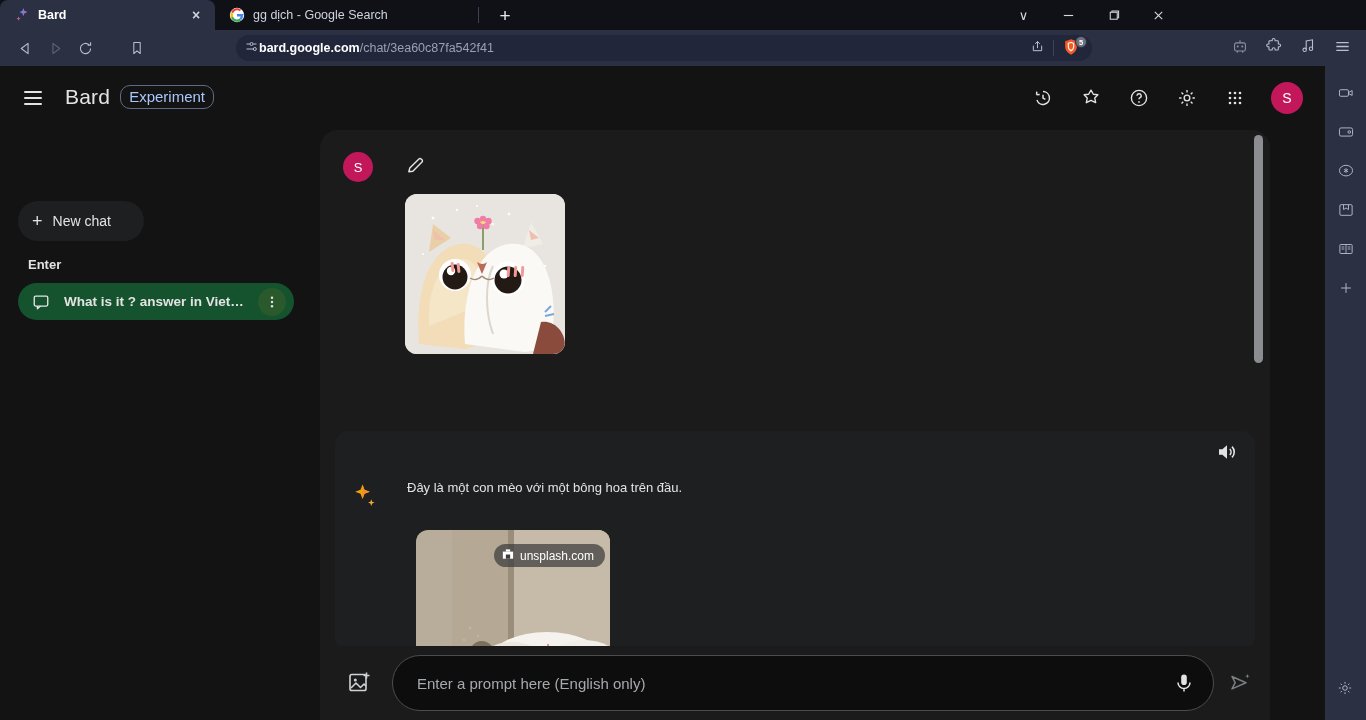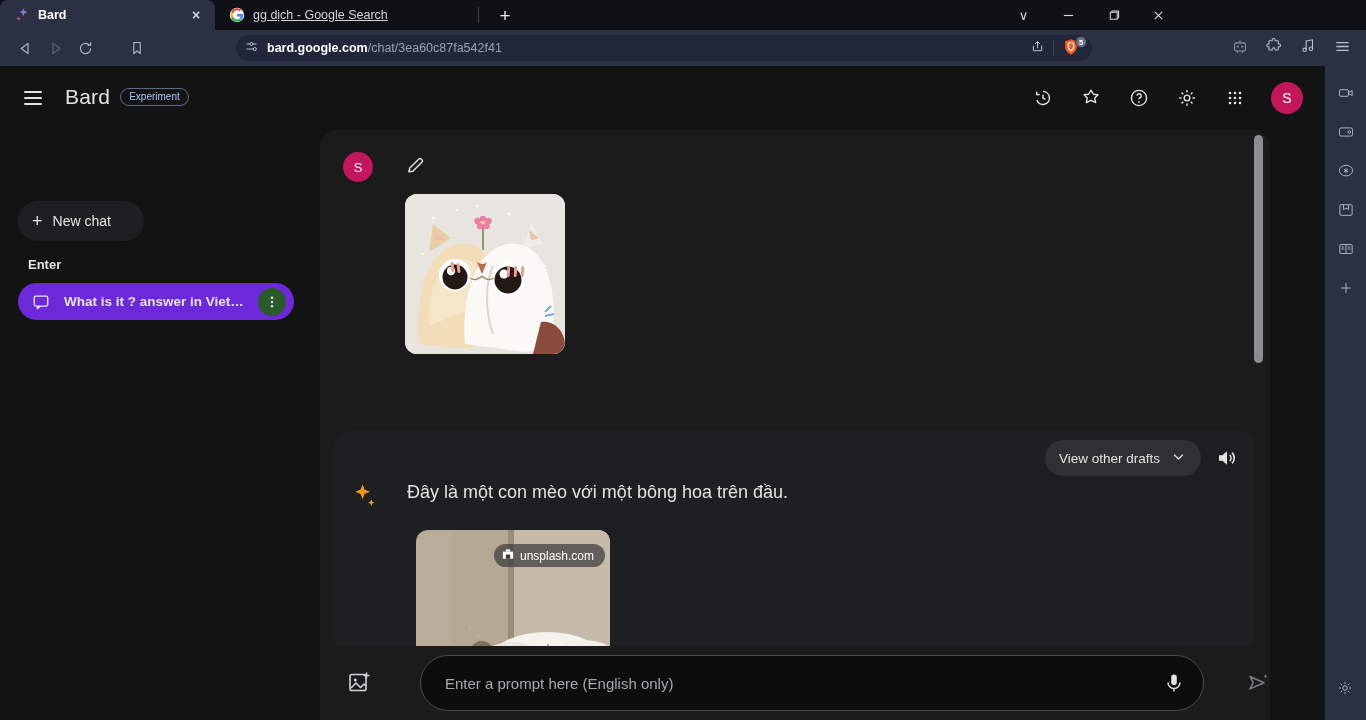--- a/index.html
+++ b/index.html
@@ -20,21 +20,21 @@
   }
   .tab {
     height: 30px; display: flex; align-items: center; gap: 8px;
     padding: 0 10px 0 14px; position: relative;
     font-size: 12.5px; color: #d8dbe2;
   }
   .tab.active {
     background: #2c3043; border-radius: 8px 8px 0 0;
     width: 215px; color: #ffffff; font-weight: bold;
   }
-  .tab.inactive { width: 240px; color: #cfd3dc; text-decoration: underline; }
+  .tab.inactive { width: 240px; color: #cfd3dc; }
   .tab-favicon { width: 16px; height: 16px; flex: 0 0 16px; display: block; }
   .tab-title {
     flex: 1; white-space: nowrap; overflow: hidden; text-overflow: ellipsis;
     font-size: 12.5px;
   }
   .tab-close {
     width: 18px; height: 18px; flex: 0 0 18px;
     display: flex; align-items: center; justify-content: center;
     color: #cfd3dc; font-size: 14px; line-height: 1;
   }
@@ -67,21 +67,21 @@
   .navicon.disabled { color: #5d6479; }
   #nav-back { margin-left: 10px; }
   #nav-bookmark { margin-left: 22px; }
 
   .omnibox {
     position: absolute; left: 236px; top: 35px; width: 856px; height: 26px;
     background: #22263a; border-radius: 13px;
     display: flex; align-items: center; padding: 0 8px;
   }
   .omni-url {
-    flex: 1; font-size: 12.5px; color: #9aa1b4; margin-left: 8px;
+    flex: 1; font-size: 12.5px; color: #9aa1b4; 
     white-space: nowrap; overflow: hidden;
   }
   .omni-url b { color: #ffffff; font-weight: bold; }
   .omni-sep { width: 1px; height: 16px; background: #3d435a; margin: 0 8px; }
   .shield-wrap { position: relative; width: 22px; height: 20px; }
   .shield-badge {
     position: absolute; right: -3px; top: -2px;
     width: 12px; height: 12px; border-radius: 50%;
     background: #6b7280; color: #ffffff; font-size: 7.5px;
     display: flex; align-items: center; justify-content: center;
@@ -117,21 +117,21 @@
     position: absolute; left: 24px; top: 20px; width: 24px; height: 24px;
     display: flex; flex-direction: column; justify-content: center; gap: 4px;
   }
   .hamburger span { display: block; width: 18px; height: 2px; background: #e3e3e3; border-radius: 1px; }
   .brand {
     position: absolute; left: 65px; top: 19px;
     display: flex; align-items: center; gap: 10px;
   }
   .brand-name { font-size: 21px; color: #e3e3e3; letter-spacing: .2px; }
   .brand-badge {
-    font-size: 10px; color: #a8c7fa; border: 1px solid #5d6c84;
+    font-size: 15px; color: #a8c7fa; border: 1px solid #5d6c84;
     border-radius: 10px; padding: 2px 8px 3px;
   }
   .header-right {
     position: absolute; right: 22px; top: 16px;
     display: flex; align-items: center; gap: 24px;
   }
   .hdr-icon { width: 24px; height: 24px; display: flex; align-items: center; justify-content: center; color: #e3e3e3; }
   .avatar {
     width: 32px; height: 32px; border-radius: 50%; background: #c2185b;
     color: #ffffff; font-size: 14px; display: flex; align-items: center; justify-content: center;
@@ -144,21 +144,21 @@
     background: #1e1f20; border-radius: 20px;
     display: flex; align-items: center; gap: 10px; padding-left: 14px;
     color: #e3e3e3; font-size: 14px;
   }
   .newchat .plus { font-size: 18px; line-height: 1; color: #e3e3e3; }
   .recent-label {
     position: absolute; left: 28px; top: 127px; font-size: 13px; color: #e3e3e3; font-weight: bold;
   }
   .chat-item {
     position: absolute; left: 18px; top: 153px; width: 276px; height: 37px;
-    background: #6d28d9; border-radius: 19px;
+    background: #14532d; border-radius: 19px;
     display: flex; align-items: center; padding: 0 8px 0 14px; gap: 14px;
   }
   .chat-item-icon { width: 18px; height: 18px; color: #e3e3e3; flex: 0 0 18px; }
   .chat-item-label {
     flex: 1; font-size: 13.5px; color: #e3e3e3; font-weight: bold;
     white-space: nowrap; overflow: hidden; text-overflow: ellipsis;
   }
   .chat-item-more {
     width: 28px; height: 28px; border-radius: 50%; background: #2a5a2c;
     display: flex; align-items: center; justify-content: center; flex: 0 0 28px;
@@ -198,21 +198,21 @@
   }
   .drafts-btn {
     height: 36px; background: #2f3032; border-radius: 18px;
     display: flex; align-items: center; gap: 10px; padding: 0 14px;
     font-size: 13.5px; color: #e3e3e3;
   }
   .speaker-icon { width: 24px; height: 24px; color: #e3e3e3; }
 
   .model-body { position: absolute; left: 17px; top: 48px; display: flex; gap: 29px; }
   .spark { width: 26px; height: 26px; flex: 0 0 26px; margin-top: 3px; }
-  .model-text { font-size: 18px; color: #e3e3e3; line-height: 1.45; }
+  .model-text { font-size: 13px; color: #e3e3e3; line-height: 1.45; }
   .model-image {
     position: absolute; left: 81px; top: 99px; width: 194px; height: 130px;
     border-radius: 12px 12px 0 0; overflow: hidden; background: #b8ac9b; padding-left: 36px;
   }
   .unsplash-badge {
     position: absolute; left: 78px; top: 14px; height: 23px;
     background: rgba(60,60,60,.72); border-radius: 12px;
     display: flex; align-items: center; gap: 6px; padding: 0 11px 0 8px;
     color: #ffffff; font-size: 12px;
   }
@@ -221,21 +221,21 @@
     position: absolute; right: 6px; top: 5px; width: 10px; height: 506px;
   }
   .scrollbar-thumb {
     position: absolute; left: 0; top: 0; width: 9px; height: 228px;
     background: #8b8d91; border-radius: 5px;
   }
 
   
   .composer {
     position: absolute; left: 320px; top: 580px; width: 950px; height: 74px;
-    display: flex; align-items: center; gap: 28px;
+    display: flex; align-items: center;
   }
   .img-upload { margin-left: 27px; width: 26px; height: 26px; color: #d0d2d6; }
   .prompt-box {
     margin-left: 19px; width: 822px; height: 56px;
     background: #0d0d0d; border: 1px solid #4a4c4f; border-radius: 28px;
     display: flex; align-items: center; padding: 0 18px 0 24px;
   }
   .prompt-placeholder { flex: 1; font-size: 15px; color: #a6a9ad; }
   .mic-icon { width: 22px; height: 22px; color: #e3e3e3; }
   .send-icon { margin-left: 14px; width: 24px; height: 24px; color: #7a7d82; }
@@ -562,28 +562,20 @@
               <circle cx="78" cy="28.5" r="1.8" fill="#ffd86b"></circle>
 
               <path d="M136 128 C148 126 160 136 160 152 L160 160 L128 160 Z" fill="#8a4a3c"></path>
               <path d="M140 118 l6 -6 m-6 10 l9 -2" stroke="#7aa8d8" stroke-width="2"></path>
             </svg>
           </div>
         </div>
 
         <div class="model-card">
           <div class="drafts-row">
-            <span class="drafts-btn">
-              <span>View other drafts</span>
-              <span>
-                <svg viewBox="0 0 20 20" width="17" height="17">
-                    <path d="M5 8l5 5 5-5" fill="none" stroke="#e3e3e3" stroke-width="1.6" stroke-linejoin="round"></path>
-                  </svg>
-              </span>
-            </span>
             <span class="speaker-icon">
               <svg viewBox="0 0 24 24" width="24" height="24">
                 <path d="M4 9.2h3.4L12 5.2v13.6l-4.6-4H4z" fill="#e3e3e3"></path>
                 <path d="M14.8 9a4.3 4.3 0 0 1 0 6M17 6.6a7.6 7.6 0 0 1 0 10.8" fill="none" stroke="#e3e3e3" stroke-width="1.6"></path>
               </svg>
             </span>
           </div>
 
           <div class="model-body">
             <span class="spark">

